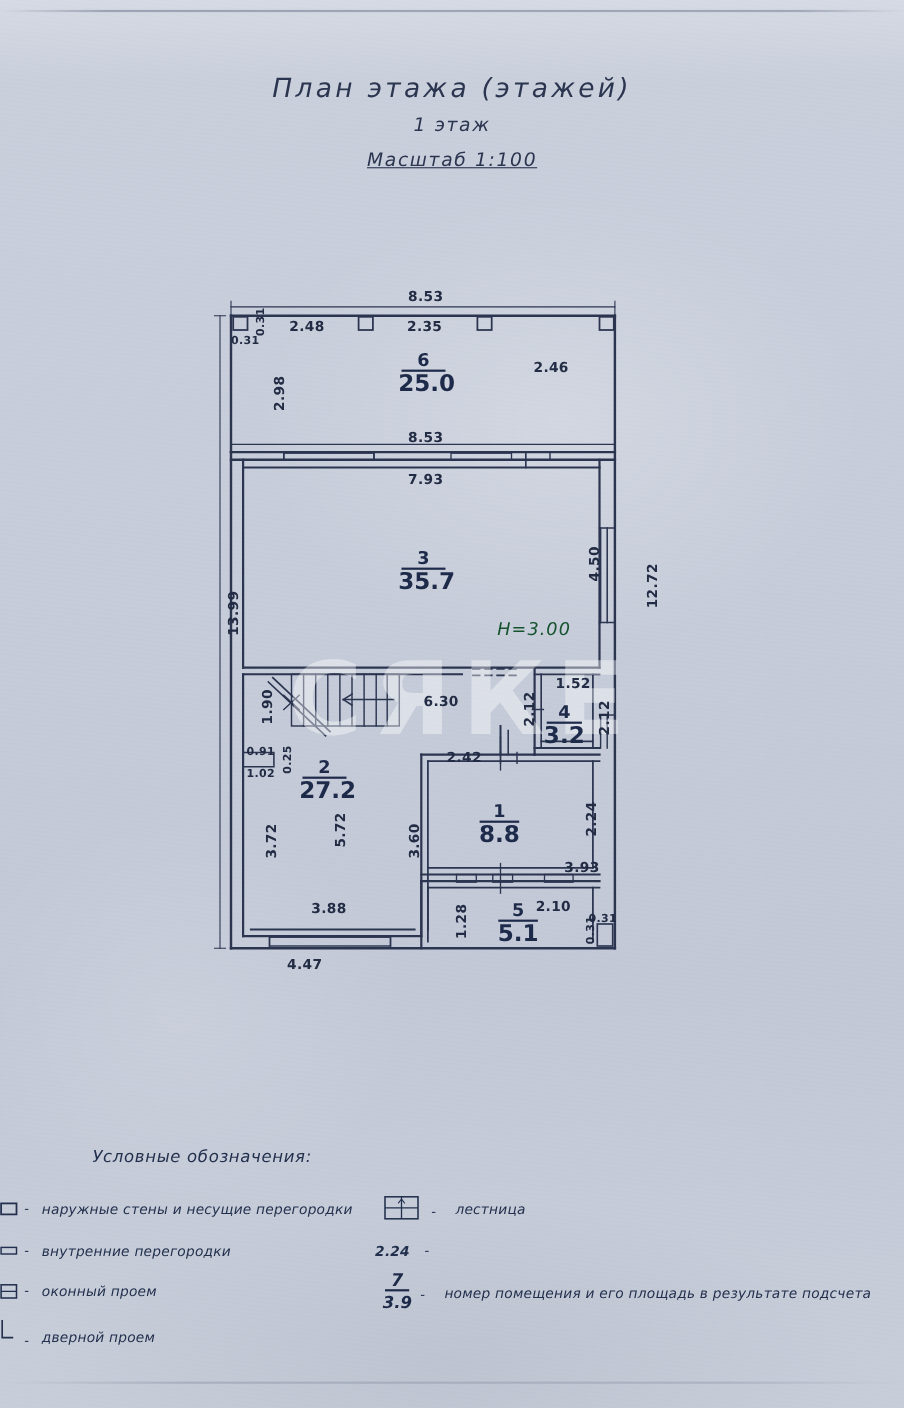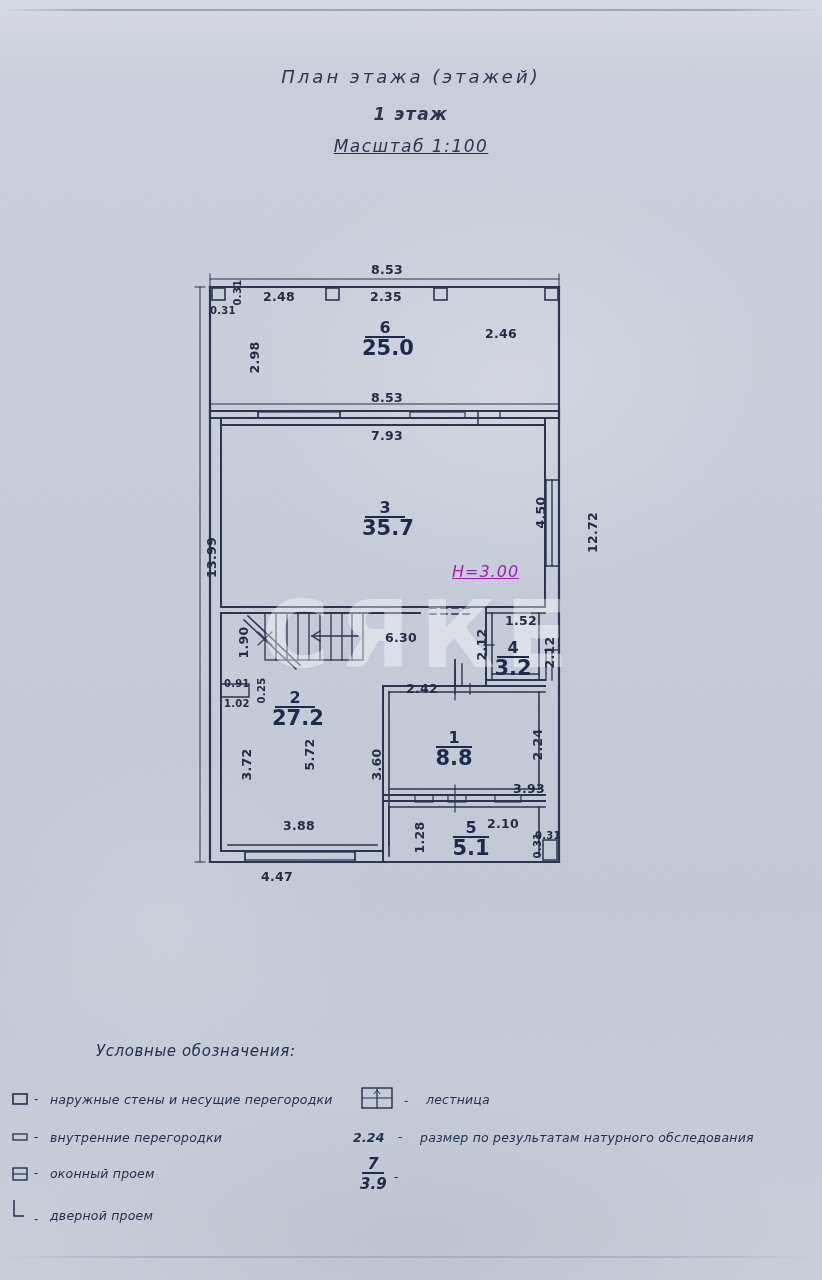--- a/index.html
+++ b/index.html
@@ -32,22 +32,22 @@
   }
   .topedge{position:absolute;left:0;top:9px;width:822px;height:2px;
     background:linear-gradient(90deg,rgba(120,130,150,.0),rgba(110,120,142,.55) 12%,rgba(110,120,142,.5) 88%,rgba(120,130,150,.0));}
   .botedge{position:absolute;left:0;bottom:22px;width:822px;height:2px;
     background:linear-gradient(90deg,rgba(120,130,150,.0),rgba(120,128,148,.35) 20%,rgba(120,128,148,.3) 80%,rgba(120,130,150,.0));}
 
   
   .hdr{position:absolute;width:100%;text-align:center;
        color:#2b3550;font-family:"DejaVu Sans", sans-serif;
        letter-spacing:2px;font-style:italic;}
-  #t1{top:66px;font-size:18px;letter-spacing:3px;}
-  #t2{top:104px;font-size:17px;letter-spacing:1.5px;font-weight:bold;}
+  #t1{top:66px;font-size:24px;letter-spacing:3px;}
+  #t2{top:104px;font-size:17px;letter-spacing:1.5px;}
   #t3{top:136px;font-size:17px;letter-spacing:1.5px;text-decoration:underline;}
 
   
   #plan{position:absolute;left:0;top:0;width:822px;height:1280px;}
   #plan svg{position:absolute;left:0;top:0;}
 
   .wm{
     position:absolute;left:255px;top:580px;width:330px;height:110px;
     font-size:92px;font-weight:bold;letter-spacing:10px;
     color:rgba(255,255,255,.40);
@@ -61,25 +61,25 @@
        font-family:"DejaVu Sans", sans-serif;white-space:nowrap;letter-spacing:.3px;}
   .dim.sm{font-size:10px;}
   .rot{transform:rotate(-90deg);}
 
   .rnum{position:absolute;color:#1e2a4a;text-align:center;white-space:nowrap;
         font-family:"DejaVu Sans", sans-serif;}
   .rnum .n{font-size:16px;font-weight:bold;line-height:15px;}
   .rnum .bar{height:1.5px;background:#1e2a4a;margin:1px auto 1px;}
   .rnum .a{font-size:21px;font-weight:bold;line-height:18px;}
 
-  .hval{position:absolute;color:#a21caf;font-size:16px;font-style:italic;
-        font-family:"DejaVu Sans", sans-serif;letter-spacing:1px;font-weight:500;text-decoration:underline;}
-
-  
-  #legend{position:absolute;left:16px;top:1030px;width:780px;height:230px;}
+  .hval{position:absolute;color:#14532d;font-size:16px;font-style:italic;
+        font-family:"DejaVu Sans", sans-serif;letter-spacing:1px;font-weight:500;}
+
+  
+  #legend{position:absolute;left:4px;top:1030px;width:780px;height:230px;}
   .lg-title{position:absolute;left:80px;top:12px;color:#22304e;font-size:15px;
             font-style:italic;font-family:"DejaVu Sans", sans-serif;letter-spacing:.6px;}
   .lg-row{position:absolute;color:#22304e;font-size:12.5px;font-style:italic;
           font-family:"DejaVu Sans", sans-serif;white-space:nowrap;letter-spacing:.2px;}
   .dash{position:absolute;color:#22304e;font-size:12px;}
   .lgico{position:absolute;}
 </style>
 </head>
 <body>
 
@@ -323,21 +323,21 @@
   <svg class="lgico" style="left:345px;top:56px;" width="34" height="26">
     <rect x="1" y="2" width="30" height="20" fill="none" stroke="#22304e" stroke-width="1.4"></rect>
     <path d="M1 12 L31 12 M16 2 L16 22" stroke="#22304e" stroke-width="1.2"></path>
     <path d="M16 4 L13 8 M16 4 L19 8" stroke="#22304e" stroke-width="1"></path>
   </svg>
   <div class="dash" style="left:388px;top:64px;">-</div>
   <div class="lg-row" style="left:410px;top:62px;">лестница</div>
 
   <div class="lg-row" style="left:337px;top:100px;font-weight:bold;">2.24</div>
   <div class="dash" style="left:382px;top:100px;">-</div>
-  <div class="lg-row" style="left:404px;top:100px;">размер по результатам натурного обследования</div>
 
   <div class="rnum" style="left:344px;top:126px;width:26px;">
     <div class="n" style="font-style:italic;">7</div>
     <div class="bar" style="width:22px;"></div>
     <div class="a" style="font-style:italic;font-size:15px;">3.9</div>
   </div>
   <div class="dash" style="left:378px;top:140px;">-</div>
+  <div class="lg-row" style="left:400px;top:138px;">номер помещения и его площадь в результате подсчета</div>
 </div>
 
 </body></html>

